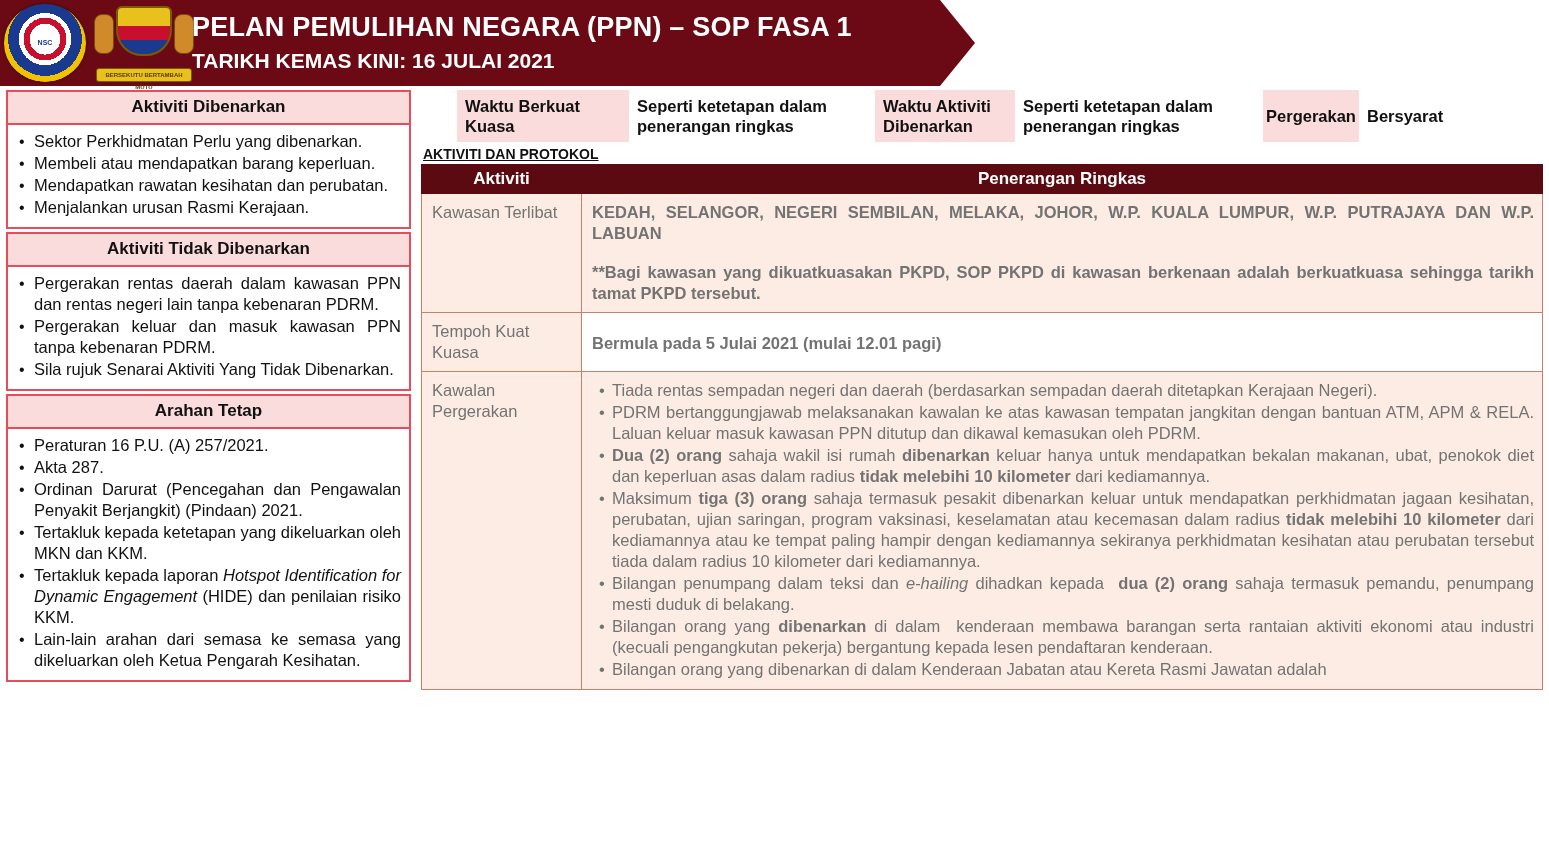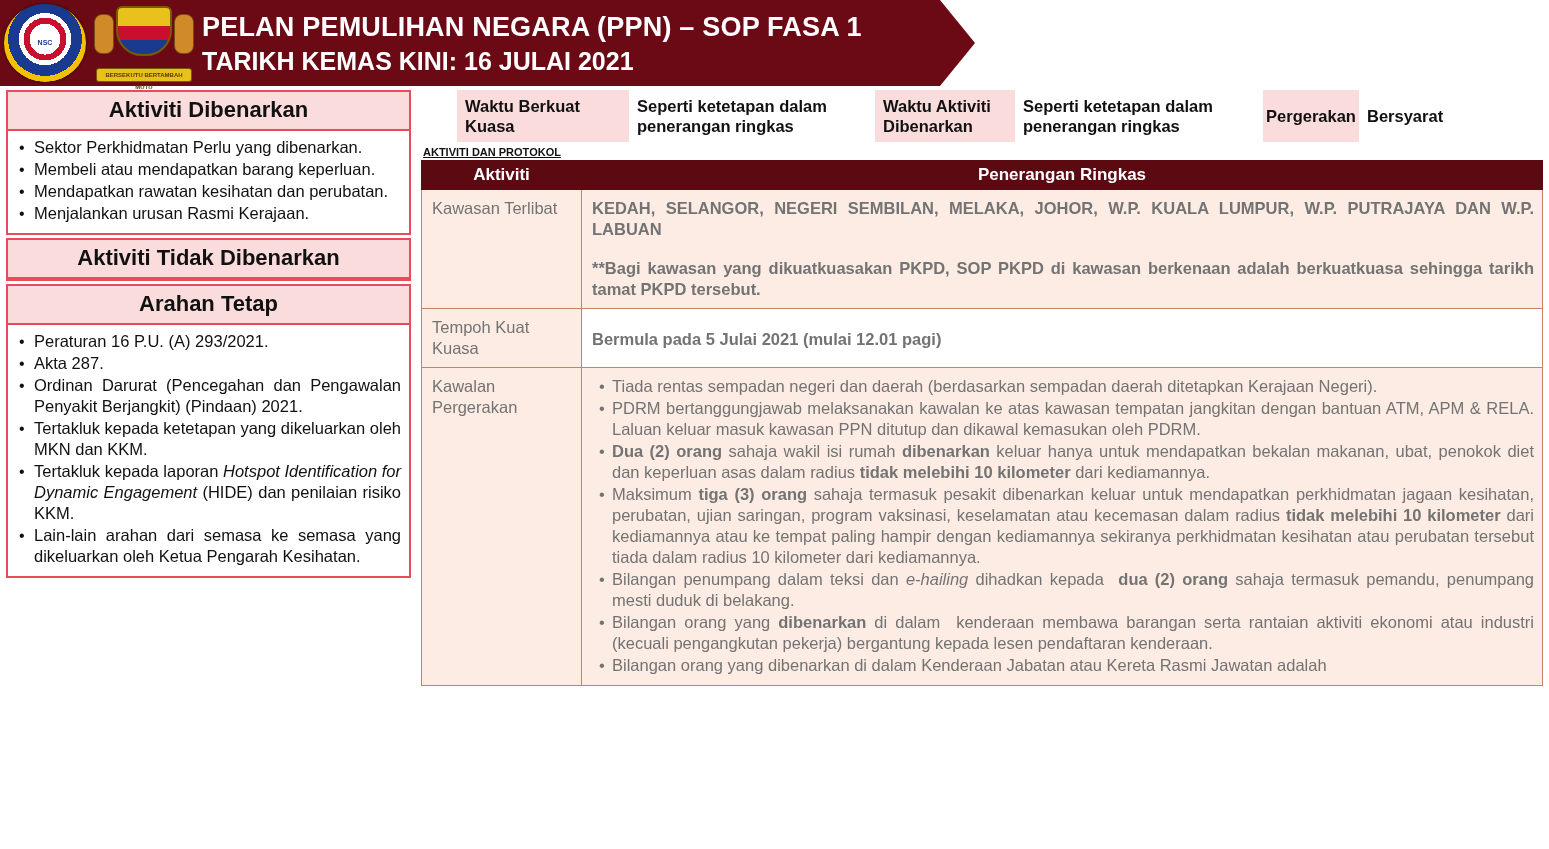--- a/index.html
+++ b/index.html
@@ -20,32 +20,32 @@
   }
   .header-band {
     position: absolute;
     left: 0; top: 0;
     width: 975px; height: 86px;
     background: #6b0a14;
     clip-path: polygon(0 0, 940px 0, 975px 43px, 940px 86px, 0 86px);
   }
   .header-titles {
     position: absolute;
-    left: 202px; top: 8px;
+    left: 192px; top: 8px;
     color: #ffffff;
   }
   .header-title {
     font-size: 27px;
     font-weight: bold;
     letter-spacing: 0.2px;
     line-height: 38px;
     white-space: nowrap;
   }
   .header-sub {
-    font-size: 25px;
+    font-size: 21px;
     font-weight: bold;
     line-height: 30px;
     white-space: nowrap;
   }
   .crest {
     position: absolute;
     top: 2px;
   }
   .crest-nsc { left: 2px; width: 86px; height: 82px; }
   .crest-jata { left: 92px; width: 104px; height: 82px; }
@@ -97,21 +97,21 @@
   
   .left-col { width: 405px; flex: 0 0 405px; }
   .panel {
     border: 2px solid #e74c5a;
     margin-bottom: 3px;
   }
   .panel-head {
     background: #fbdcdc;
     border-bottom: 2px solid #e74c5a;
     text-align: center;
-    font-size: 22px;
+    font-size: 17px;
     font-weight: bold;
     color: #111111;
     padding: 5px 4px 6px 4px;
   }
   .panel-body {
     background: #ffffff;
     padding: 6px 8px 8px 6px;
   }
   ul.bullets {
     margin: 0; padding: 0 0 0 18px;
@@ -156,21 +156,21 @@
   .tab.pink { background: #fbdcdc; }
   .tab.white { background: #ffffff; }
   .tab.t1 { width: 172px; margin-left: 36px; }
   .tab.t2 { width: 246px; }
   .tab.t3 { width: 140px; }
   .tab.t4 { width: 248px; }
   .tab.t5 { width: 96px; justify-content: center; }
   .tab.t6 { width: 120px; }
 
   .section-title {
-    font-size: 11px;
+    font-size: 14px;
     font-weight: bold;
     color: #111111;
     text-decoration: underline;
     padding: 0 0 2px 2px;
   }
 
   table.proto {
     width: 100%;
     border-collapse: collapse;
     table-layout: fixed;
@@ -256,27 +256,34 @@
             <li>Sektor Perkhidmatan Perlu yang dibenarkan.</li>
             <li>Membeli atau mendapatkan barang keperluan.</li>
             <li>Mendapatkan rawatan kesihatan dan perubatan.</li>
             <li>Menjalankan urusan Rasmi Kerajaan.</li>
           </ul>
         </div>
       </div>
 
       <div class="panel">
         <div class="panel-head">Aktiviti Tidak Dibenarkan</div>
+        <div class="panel-body">
+          <ul class="bullets">
+            <li>Pergerakan rentas daerah dalam kawasan PPN dan rentas negeri lain tanpa kebenaran PDRM.</li>
+            <li>Pergerakan keluar dan masuk kawasan PPN tanpa kebenaran PDRM.</li>
+            <li>Sila rujuk Senarai Aktiviti Yang Tidak Dibenarkan.</li>
+          </ul>
+        </div>
       </div>
 
       <div class="panel">
         <div class="panel-head">Arahan Tetap</div>
         <div class="panel-body">
           <ul class="bullets">
-            <li>Peraturan 16 P.U. (A) 293/2021.</li>
+            <li>Peraturan 16 P.U. (A) 257/2021.</li>
             <li>Akta 287.</li>
             <li>Ordinan Darurat (Pencegahan dan Pengawalan Penyakit Berjangkit) (Pindaan) 2021.</li>
             <li>Tertakluk kepada ketetapan yang dikeluarkan oleh MKN dan KKM.</li>
             <li>Tertakluk kepada laporan <span class="it">Hotspot Identification for Dynamic Engagement</span> (HIDE) dan penilaian risiko KKM.</li>
             <li>Lain-lain arahan dari semasa ke semasa yang dikeluarkan oleh Ketua Pengarah Kesihatan.</li>
           </ul>
         </div>
       </div>
 
     </div>

